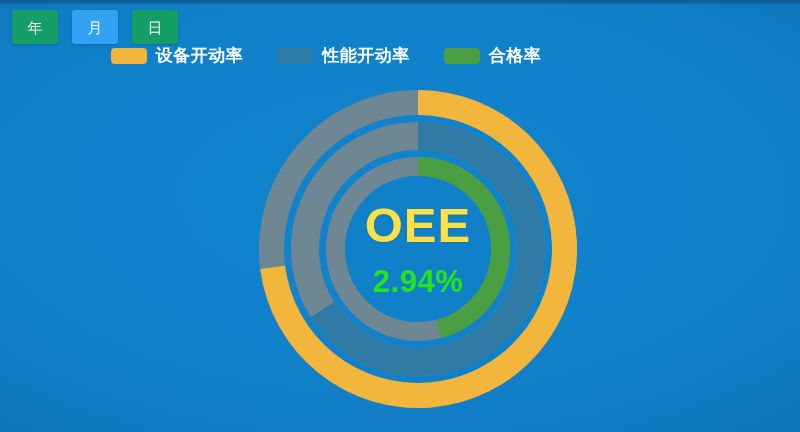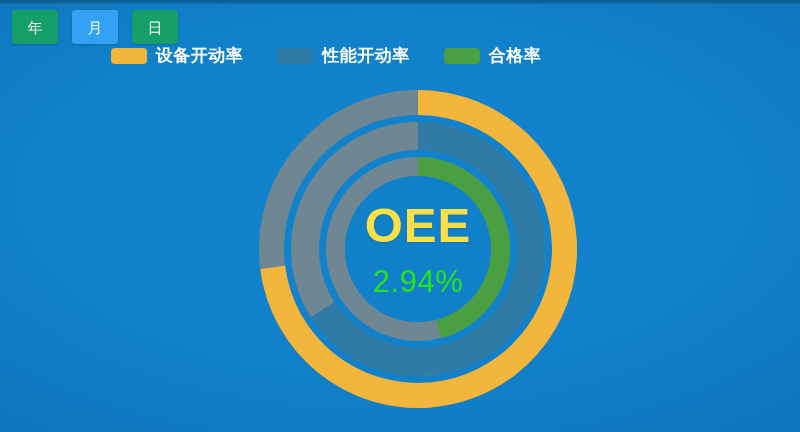--- a/index.html
+++ b/index.html
@@ -60,21 +60,21 @@
   #center-text{
     position:absolute;left:0;top:0;width:318px;height:318px;
     display:flex;flex-direction:column;align-items:center;justify-content:center;
     pointer-events:none;
   }
   #oee-label{
     color:#fde047;font-size:49px;font-weight:bold;line-height:1;
     letter-spacing:1px;text-shadow:0 1px 2px rgba(0,0,0,.10);
   }
   #oee-value{
-    color:#25e519;font-size:31px;font-weight:normal;line-height:1;
+    color:#25e519;font-size:31px;font-weight:bold;line-height:1;
     margin-top:16px;letter-spacing:.5px;
   }
 </style>
 </head>
 <body>
 
 <div id="panel"></div>
 <div id="top-edge"></div>
 
 <div id="period-buttons">

